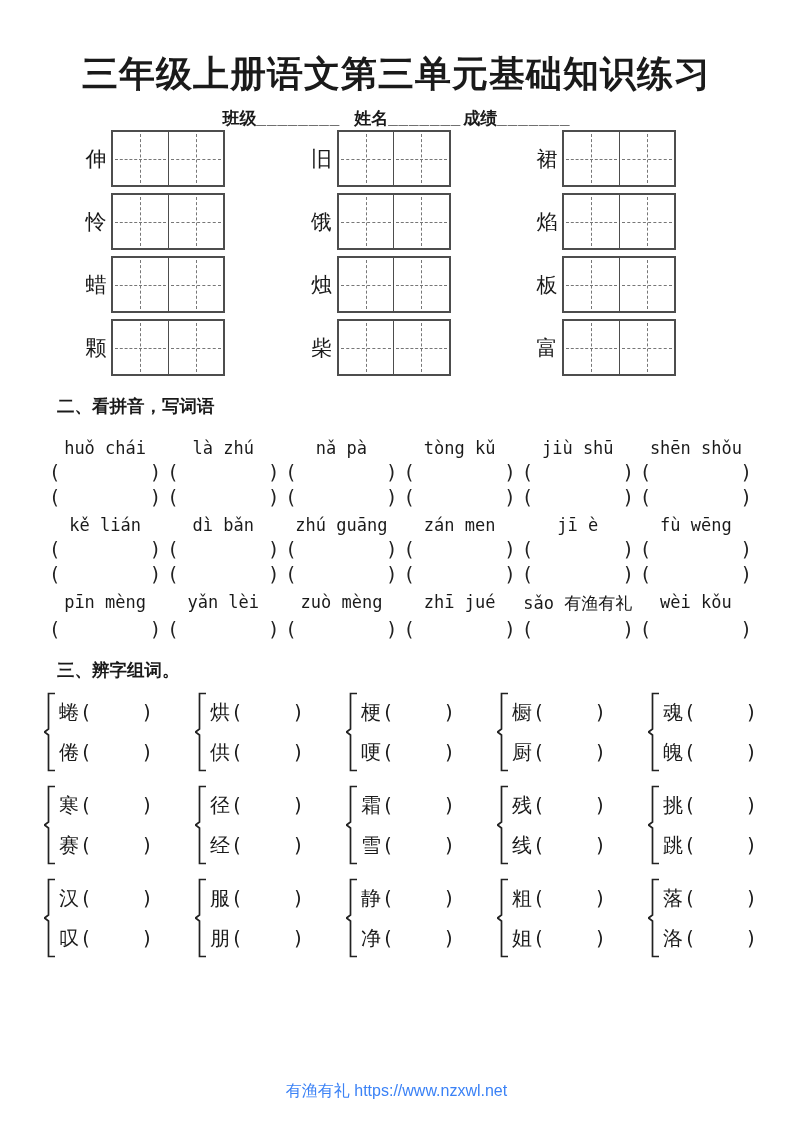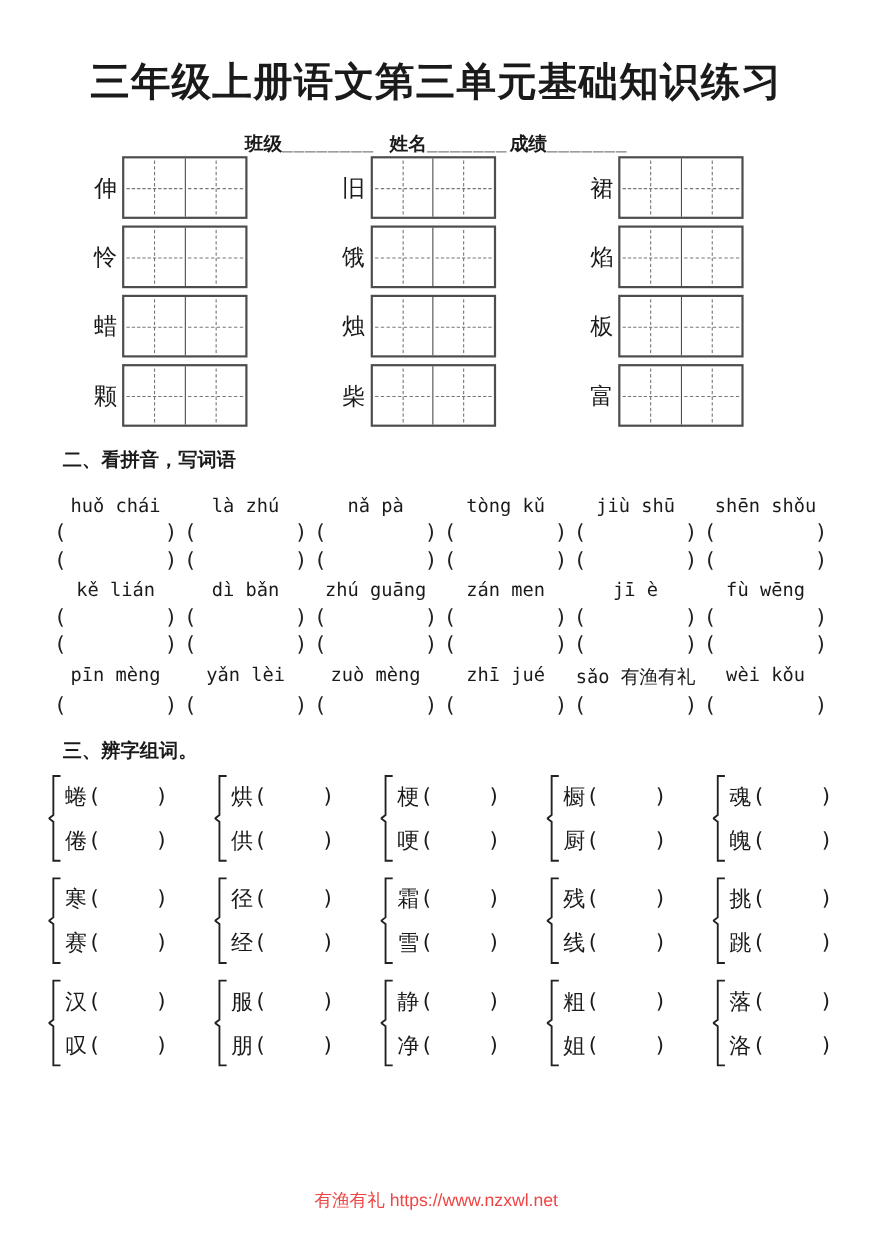--- a/index.html
+++ b/index.html
@@ -17,21 +17,21 @@
 
   
   .doc-title {
     padding-top: 50px;
     text-align: center;
     font-size: 36px;
     font-weight: bold;
     letter-spacing: 1px;
   }
   .header-line {
-    margin-top: 20px;
+    margin-top: 8px;
     text-align: center;
     font-size: 17px;
     font-weight: bold;
   }
   .hf { white-space: nowrap; }
   .hf + .hf { margin-left: 14px; }
   .hf:last-child { margin-left: 2px; }
   .hf-blank { letter-spacing: 1px; font-weight: bold; }
 
   
@@ -94,21 +94,21 @@
   .pair-col { display: flex; flex-direction: column; gap: 13px; }
   .pair-line { display: flex; align-items: center; font-size: 20px; }
   .pair-line .ch { margin-right: 1px; }
   .pair-line .po { font-family: "DejaVu Sans Mono", monospace; font-size: 19px; }
   .pair-line .spacer { display: inline-block; width: 50px; }
 
   
   .footer {
     position: absolute; bottom: 20px; left: 0; width: 100%;
     text-align: center;
-    color: #ef4444;
+    color: #3b82f6;
     font-size: 16px;
   }
 </style>
 </head>
 <body>
 
 <div class="page">
 
   <div class="doc-title">三年级上册语文第三单元基础知识练习</div>
 

